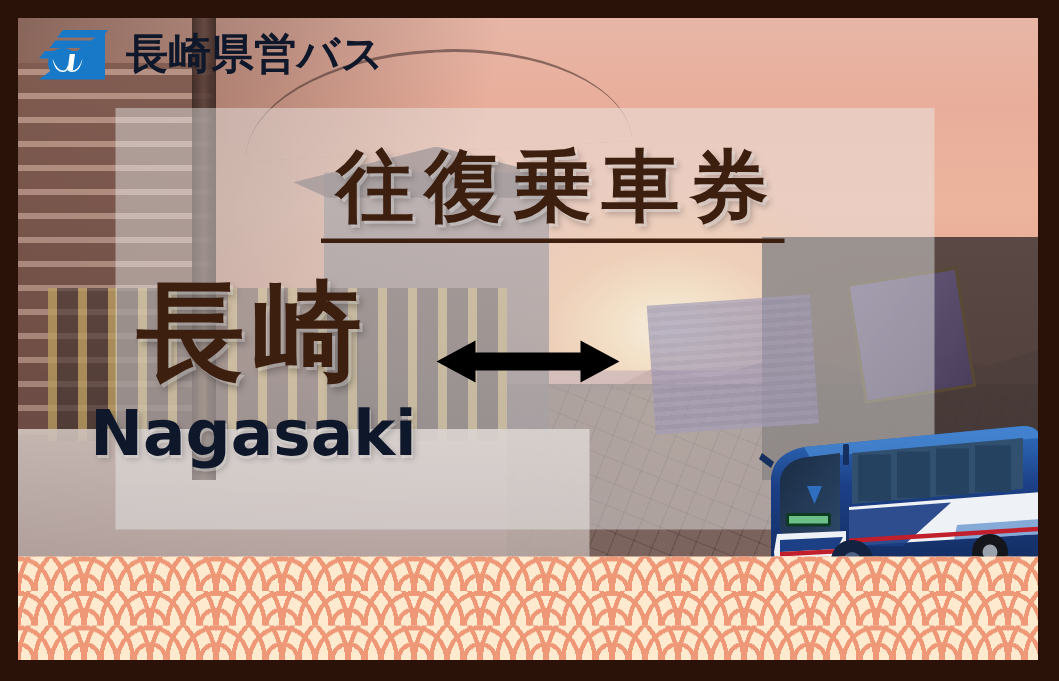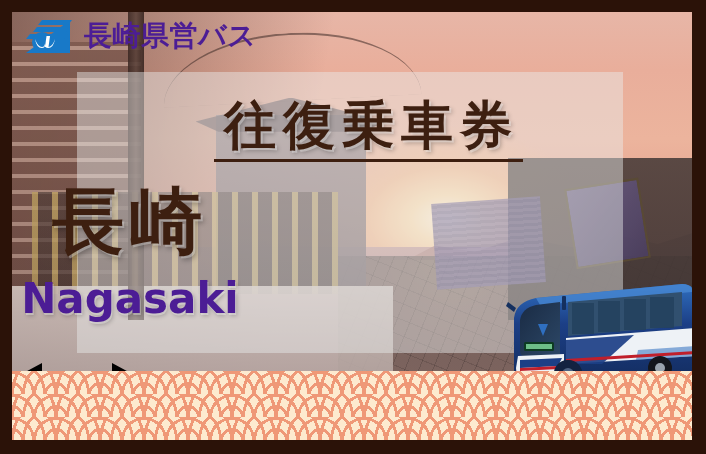--- a/index.html
+++ b/index.html
@@ -121,21 +121,21 @@
     background:rgba(233,236,235,.46);
     pointer-events:none;
   }
 
   
   .header{
     position:absolute; left:8px; top:4px; display:flex; align-items:center; gap:8px;
   }
   .logo{ width:56px; height:40px; display:block; }
   .brand{
-    font-size:28px; font-weight:700; color:#4c1d95; letter-spacing:.5px;
+    font-size:28px; font-weight:700; color:#0f172a; letter-spacing:.5px;
     font-family:"DejaVu Sans","Liberation Sans",sans-serif;
     line-height:1;
   }
 
   
   .title-wrap{
     position:absolute; left:0; right:0; top:86px; text-align:center;margin-left:33px;
   }
   .title{
     display:inline-block;
@@ -144,32 +144,32 @@
     font-family:"DejaVu Sans","Liberation Sans",sans-serif;
     text-shadow:2px 2px 0 rgba(255,255,255,.35), 3px 3px 4px rgba(0,0,0,.25);
     line-height:1.05;
     border-bottom:3px solid #3d1f10;
     padding:0 4px 6px 10px;
   }
 
   
   .route{
     position:absolute; left:0; right:0; top:172px;
-    display:flex; align-items:flex-start; justify-content:center; gap:0;flex-direction:column;
+    display:flex; align-items:flex-start; justify-content:center; gap:0;
   }
   .stop{ width:236px; text-align:center; }
   .stop-jp{
     font-size:72px; font-weight:700; letter-spacing:6px; color:#3d1f10;
     font-family:"DejaVu Sans","Liberation Sans",sans-serif;
     line-height:1.05;
     text-shadow:2px 2px 0 rgba(255,255,255,.30), 3px 4px 5px rgba(0,0,0,.28);
   }
   .stop-en{
-    margin-top:18px;
-    font-size:42px; font-weight:700; color:#4c1d95; letter-spacing:0px;
+    margin-top:8px;
+    font-size:42px; font-weight:700; color:#0f172a; letter-spacing:0px;
     font-family:"DejaVu Sans","Liberation Sans",sans-serif;
     line-height:1;
     text-shadow:1px 2px 0 rgba(255,255,255,.35), 2px 3px 4px rgba(0,0,0,.22);
   }
   .arrow-cell{
     width:130px; display:flex; align-items:center; justify-content:center;
     padding-top:40px;
   }
   .arrow{ width:122px; height:34px; display:block; }
 

